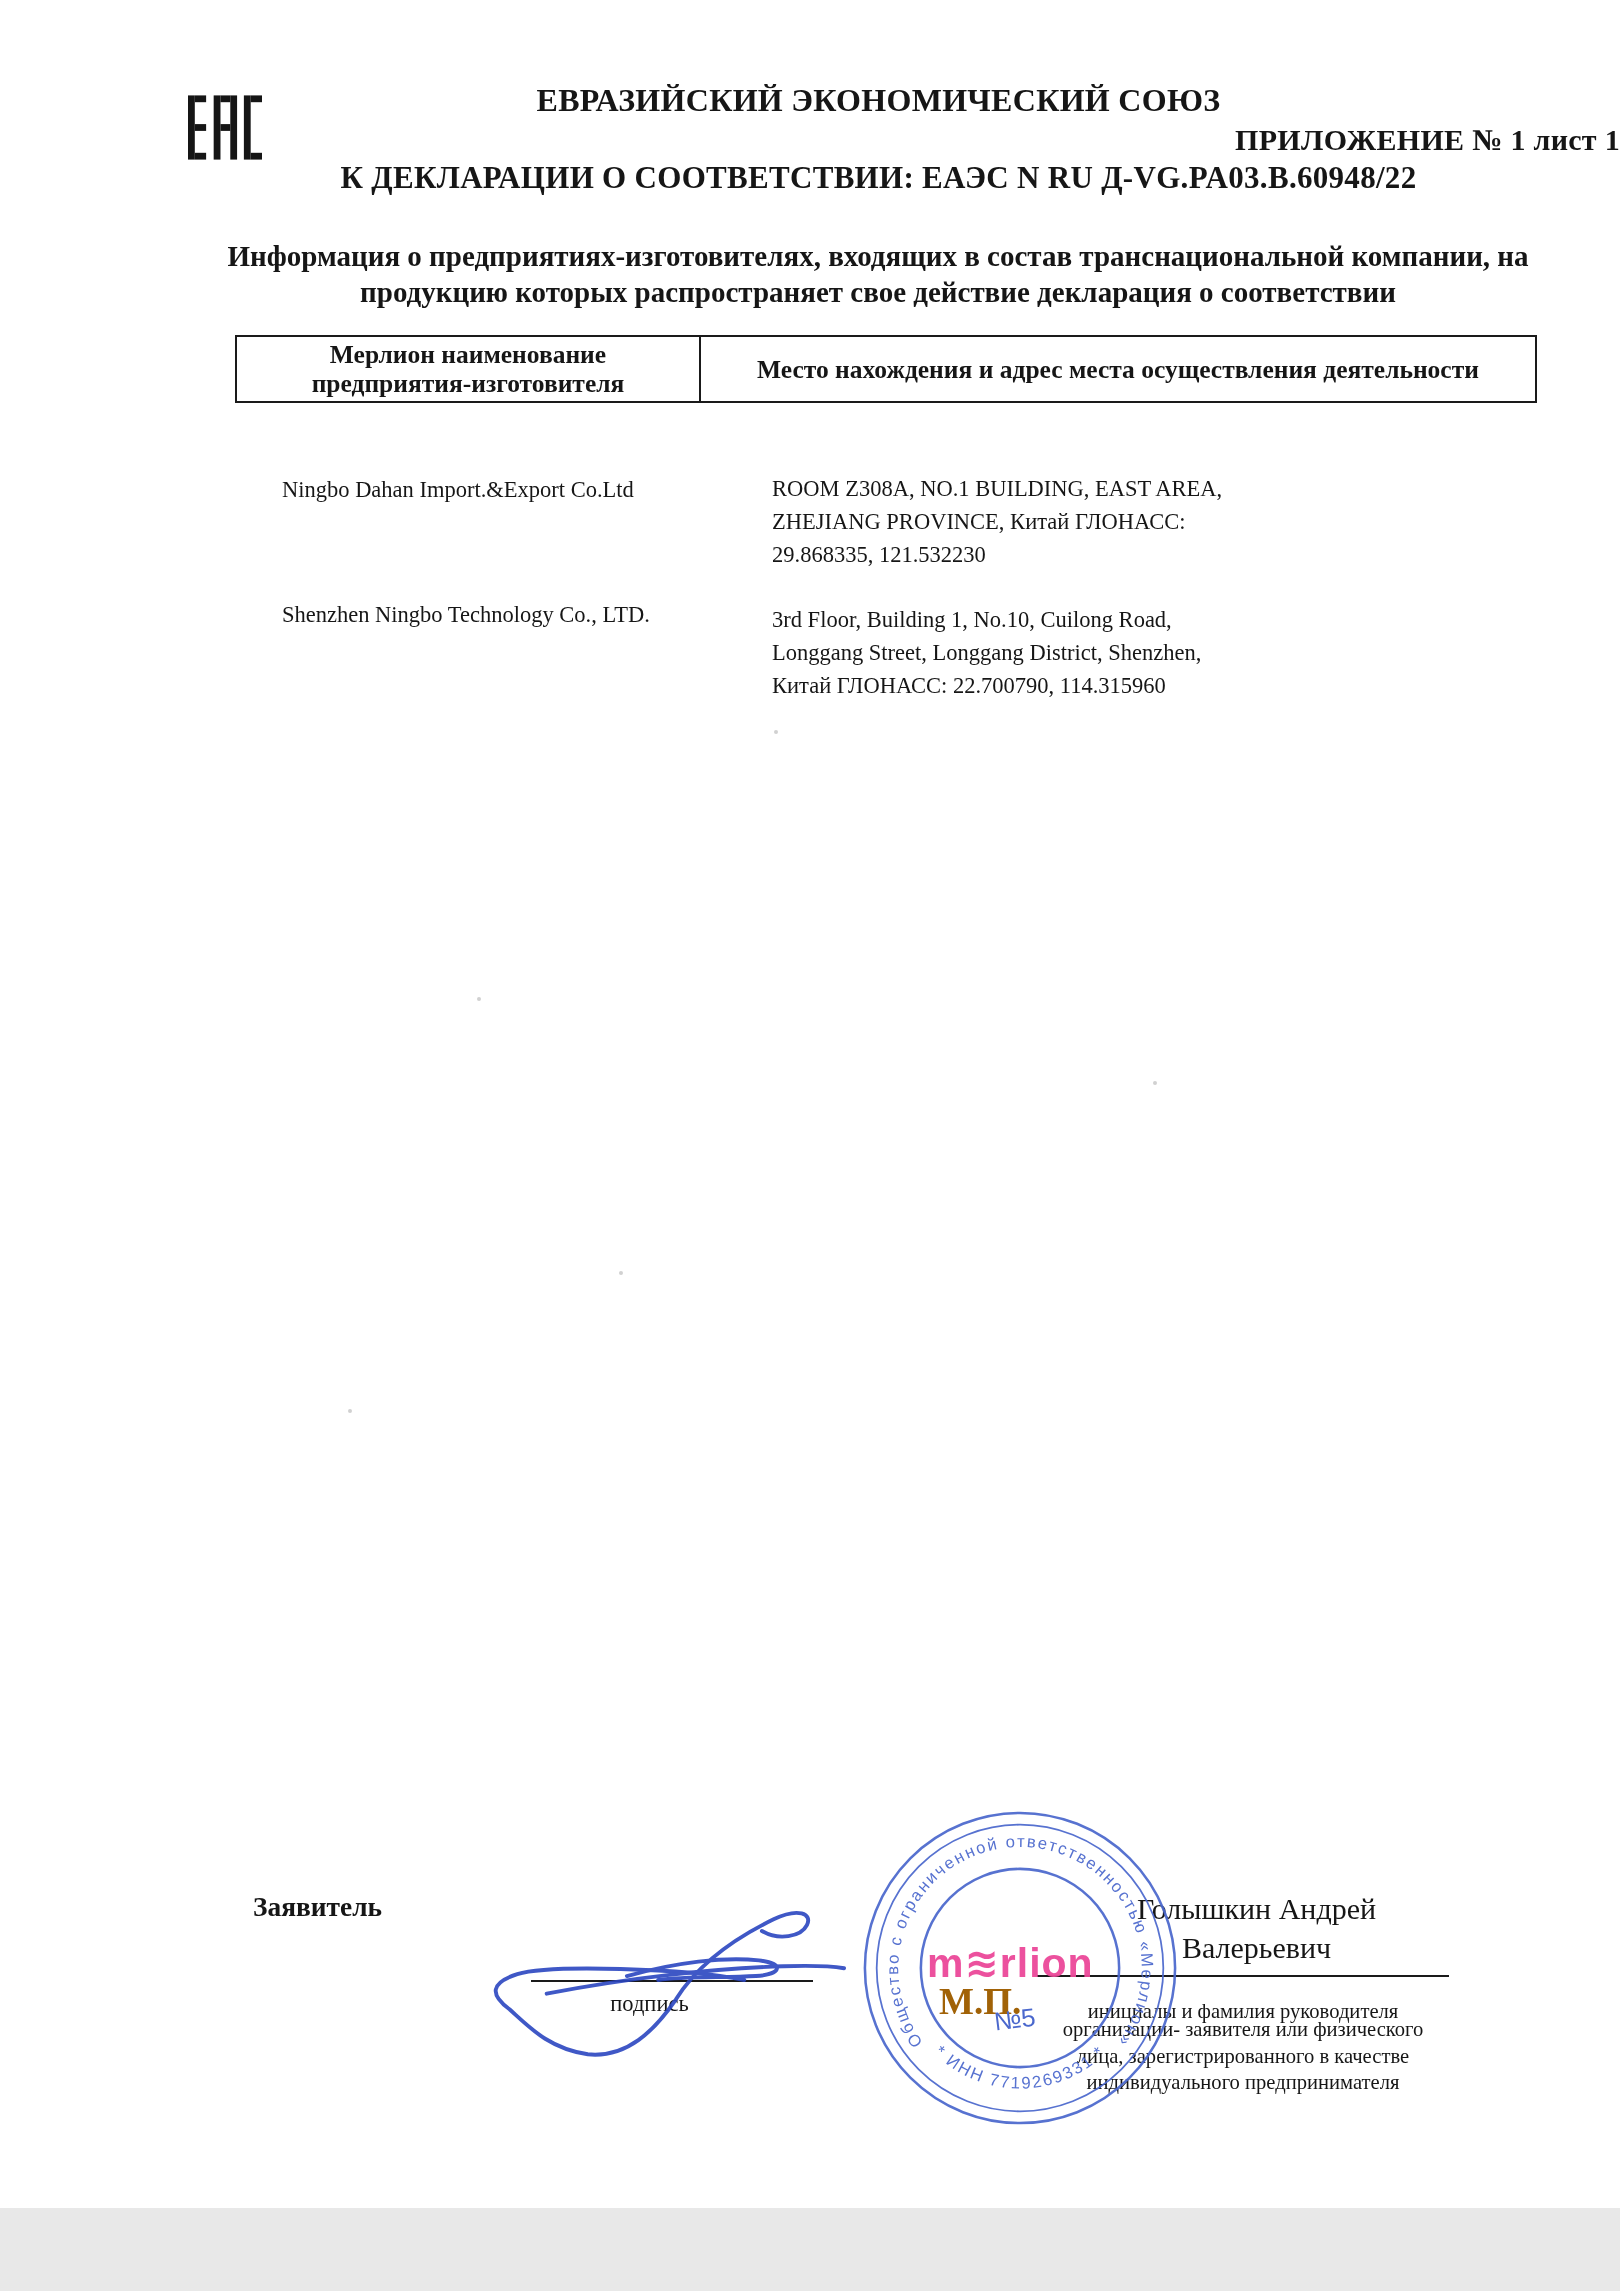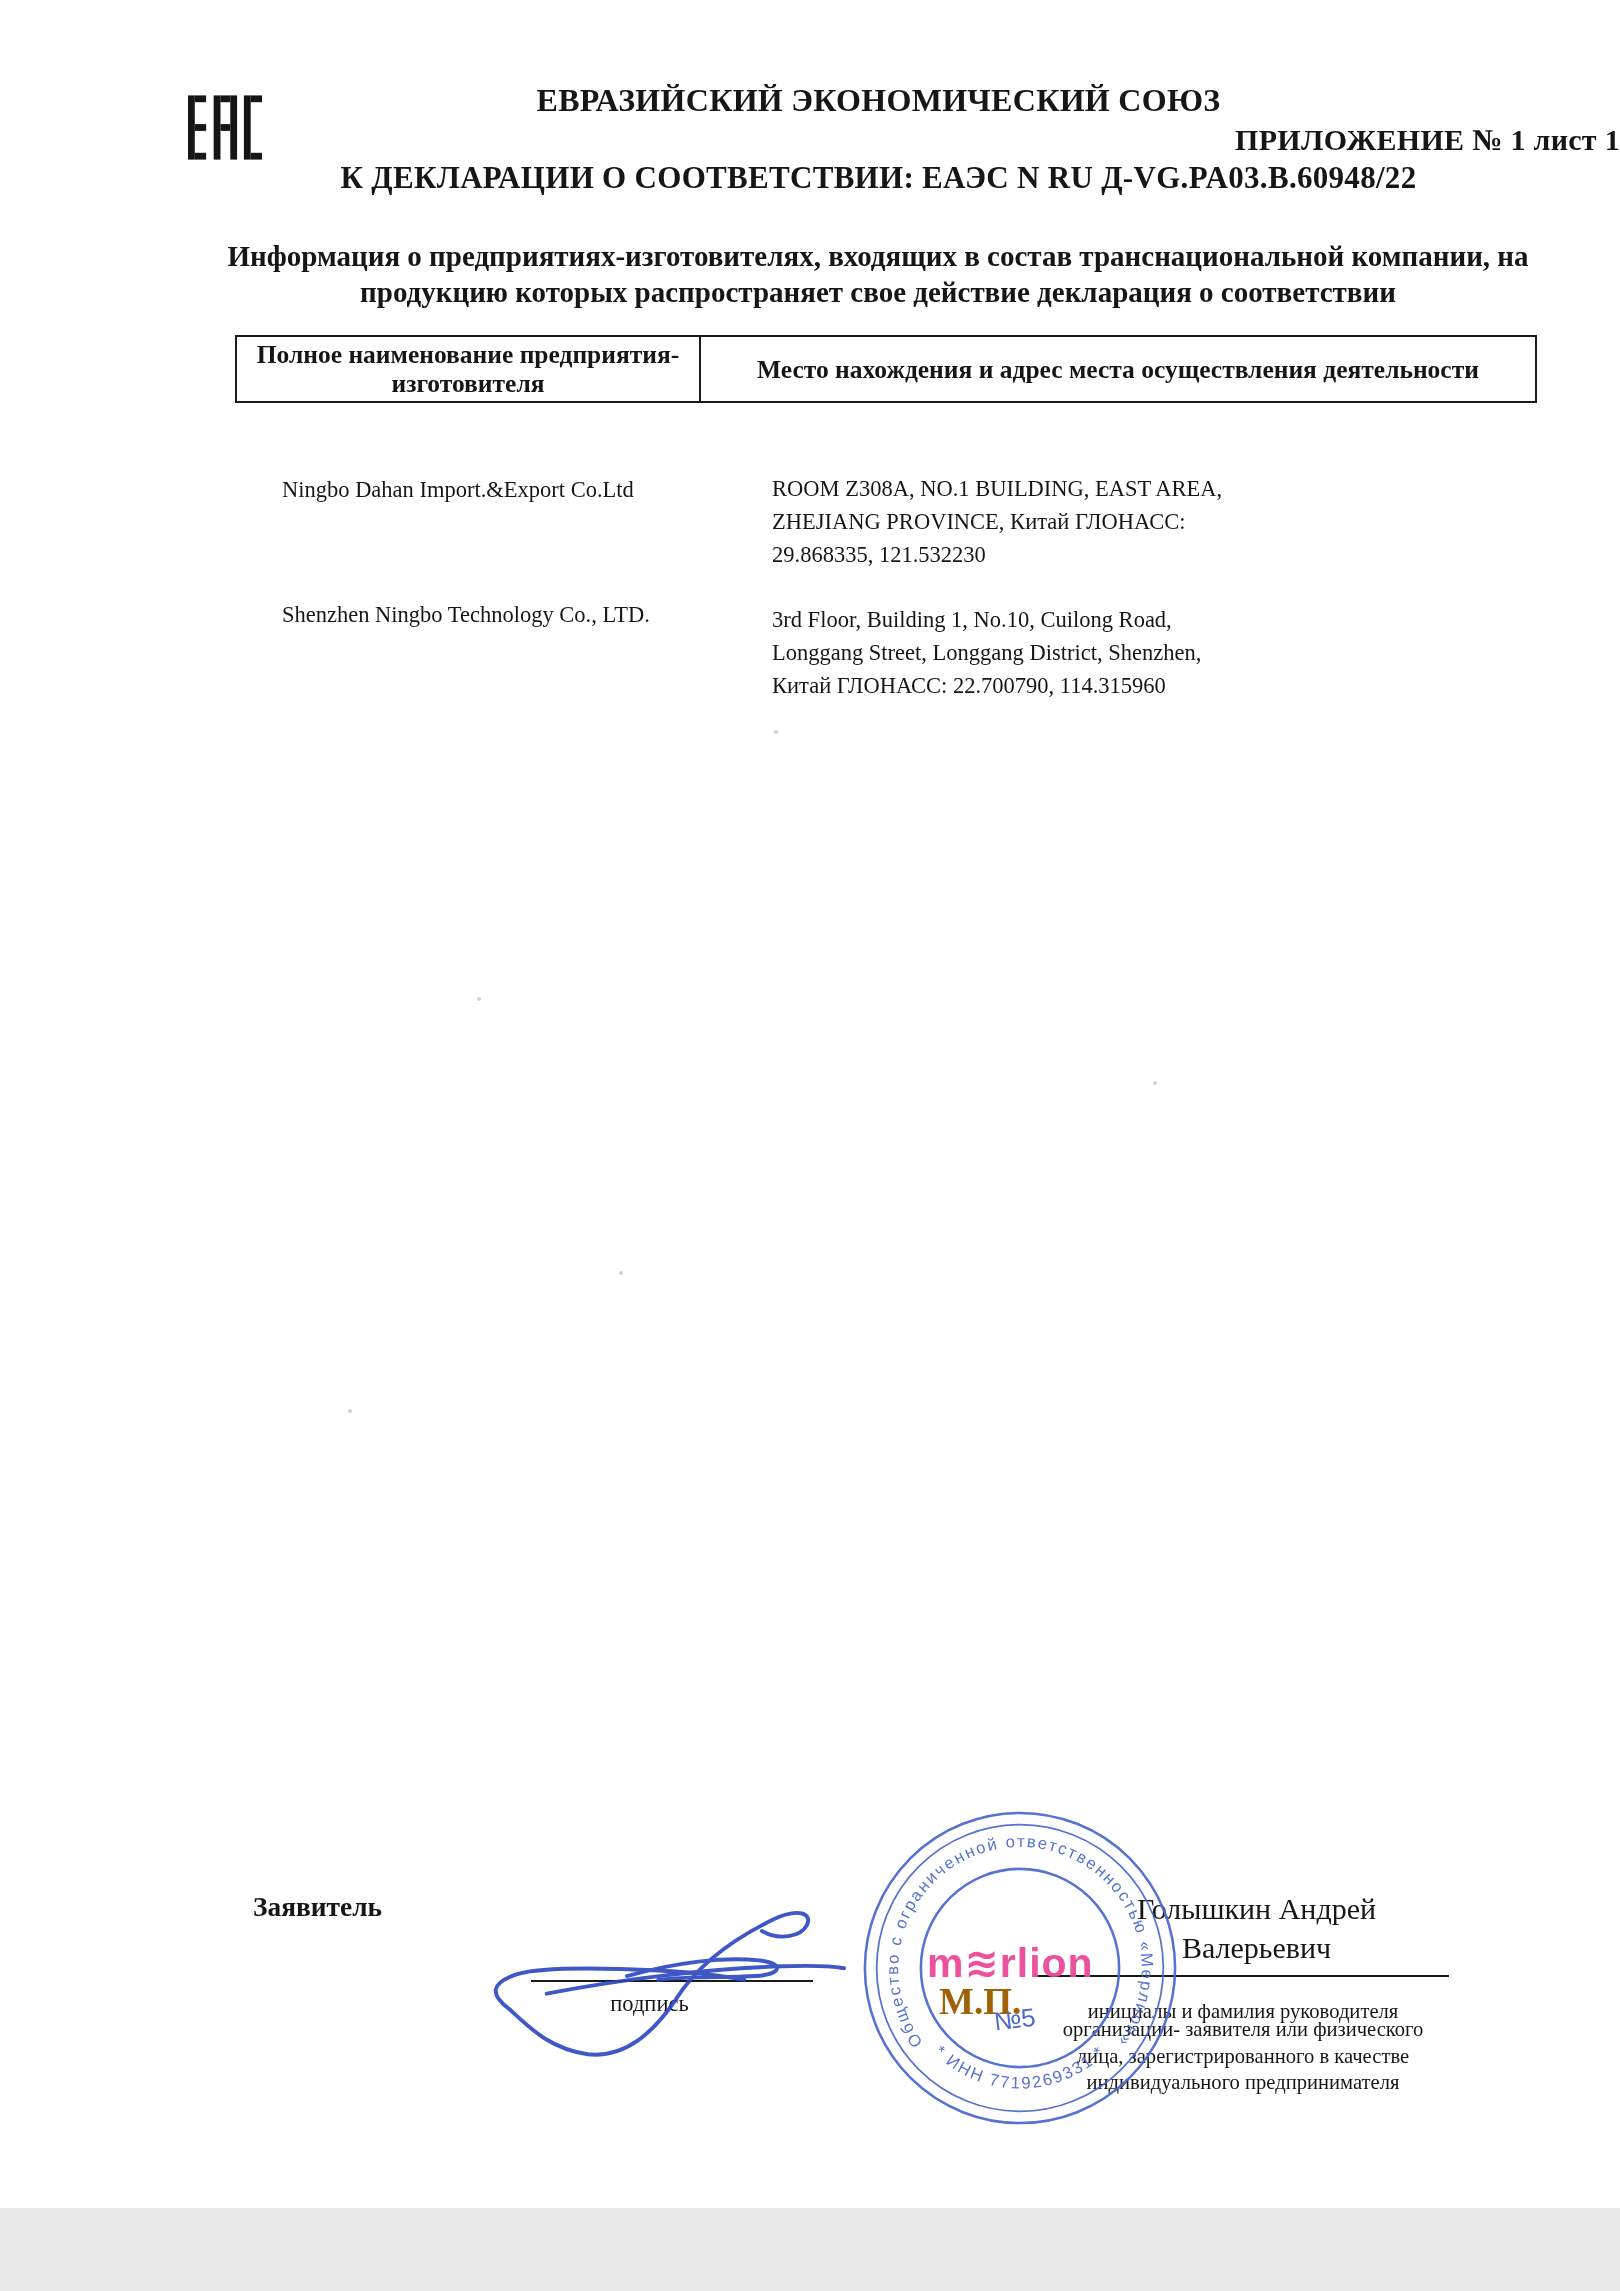--- a/index.html
+++ b/index.html
@@ -91,21 +91,21 @@
   </svg>
 
   <div class="abs title-line t1">ЕВРАЗИЙСКИЙ ЭКОНОМИЧЕСКИЙ СОЮЗ</div>
   <div class="abs title-line t2">ПРИЛОЖЕНИЕ № 1 лист 1</div>
   <div class="abs title-line t3">К ДЕКЛАРАЦИИ О СООТВЕТСТВИИ: ЕАЭС N RU Д-VG.PA03.B.60948/22</div>
 
   <div class="abs intro intro1">Информация о предприятиях-изготовителях, входящих в состав транснациональной компании, на</div>
   <div class="abs intro intro2">продукцию которых распространяет свое действие декларация о соответствии</div>
 
   <div class="abs mtable">
-    <div class="cell c1">Полное наименование предприятия-изготовителя</div>
+    <div class="cell c1">Мерлион наименование предприятия-изготовителя</div>
     <div class="cell c2">Место нахождения и адрес места осуществления деятельности</div>
   </div>
 
   <div class="abs mfr-name" style="top:477px;">Ningbo Dahan Import.&amp;Export Co.Ltd</div>
   <div class="abs mfr-name" style="top:602px;">Shenzhen Ningbo Technology Co., LTD.</div>
 
   <div class="abs addr" style="top:472px;">
     <div>ROOM Z308A, NO.1 BUILDING, EAST AREA,</div>
     <div>ZHEJIANG PROVINCE, Китай ГЛОНАСС:</div>
     <div>29.868335, 121.532230</div>

